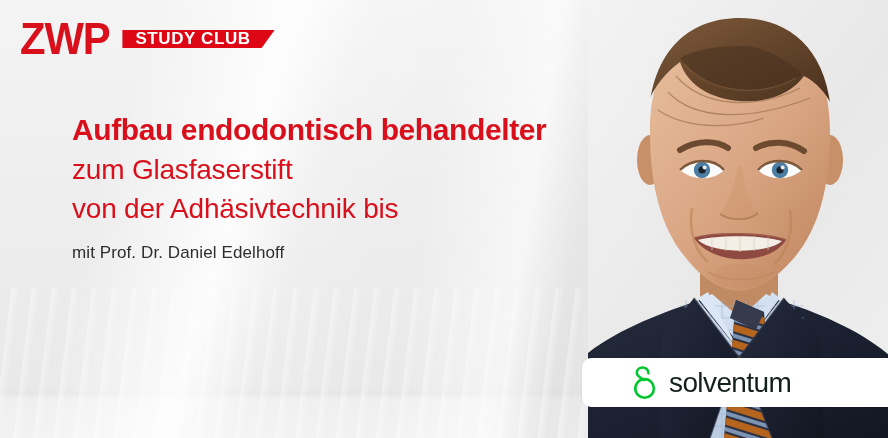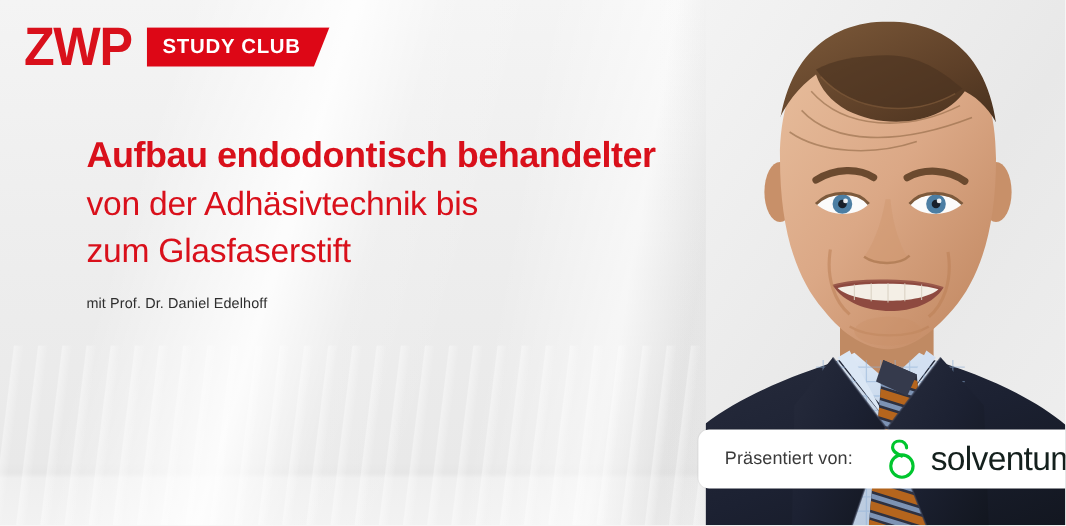--- a/index.html
+++ b/index.html
@@ -89,21 +89,21 @@
     line-height: 44px;
     font-weight: 700;
     letter-spacing: -1.2px;
     transform: scaleX(0.93);
     transform-origin: left center;
     font-family: "Liberation Sans", sans-serif;
   }
   .logo-tag {
     position: relative;
     margin-left: 6px;
-    height: 33px;
+    height: 18px;
     align-self: center;
     display: flex;
     align-items: center;
   }
   .logo-tag-shape {
     position: absolute;
     inset: 0;
     background: #dd0716;
     clip-path: polygon(0 0, 100% 0, calc(100% - 13px) 100%, 0 100%);
   }
@@ -137,21 +137,21 @@
     color: #d9101b;
     font-size: 28px;
     font-weight: 400;
     line-height: 39px;
     letter-spacing: -0.2px;
     white-space: nowrap;
   }
   .byline {
     margin-top: 14px;
     color: #2e2e2e;
-    font-size: 12px;
+    font-size: 17px;
     font-weight: 400;
     line-height: 22px;
     letter-spacing: 0.1px;
     white-space: nowrap;
   }
 
   
   .portrait {
     position: absolute;
     right: 0;
@@ -214,22 +214,22 @@
   <div class="logo">
     <div class="logo-zwp">ZWP</div>
     <div class="logo-tag">
       <div class="logo-tag-shape"></div>
       <div class="logo-tag-label">STUDY CLUB</div>
     </div>
   </div>
 
   <div class="copy">
     <div class="headline-bold">Aufbau endodontisch behandelter</div>
+    <div class="headline-light">zum Glasfaserstift</div>
     <div class="headline-light">von der Adhäsivtechnik bis</div>
-    <div class="headline-light">zum Glasfaserstift</div>
     <div class="byline">mit Prof. Dr. Daniel Edelhoff</div>
   </div>
 
   <div class="portrait">
     <svg class="portrait-svg" viewBox="0 0 300 438" preserveAspectRatio="xMidYMax meet">
       <defs>
         <linearGradient id="pbg" x1="0" y1="0" x2="1" y2="1">
           <stop offset="0%" stop-color="#f3f3f3"></stop>
           <stop offset="55%" stop-color="#e8e8e8"></stop>
           <stop offset="100%" stop-color="#efefef"></stop>
@@ -361,21 +361,20 @@
         <path d="M104 208 C100 232 108 252 120 262" stroke="#bb8055" stroke-width="2.6" fill="none" opacity=".55"></path>
         <path d="M202 210 C206 234 198 254 186 264" stroke="#bb8055" stroke-width="2.6" fill="none" opacity=".55"></path>
         <path d="M120 272 C136 282 170 282 186 272" stroke="#b87f55" stroke-width="2" fill="none" opacity=".45"></path>
 
         <ellipse cx="152" cy="276" rx="28" ry="12" fill="#c98f66" opacity=".35"></ellipse>
       </g>
     </svg>
   </div>
 
   <div class="badge">
-    <span class="badge-label">Präsentiert von:</span>
     <span class="badge-logo">
       <svg class="badge-mark" width="30" height="34" viewBox="0 0 30 34">
         <g fill="none" stroke="#00c62e" stroke-width="2.6" stroke-linecap="round">
           <path d="M18.5 7.2 C18.5 3.6 15.6 1.5 12.5 1.5
                    C9.4 1.5 6.8 3.6 6.8 6.8
                    C6.8 10.4 10.6 12.2 14.3 14.0"></path>
           <circle cx="14.6" cy="22.4" r="9.3"></circle>
         </g>
       </svg>
       <span class="badge-word">solventum</span>

